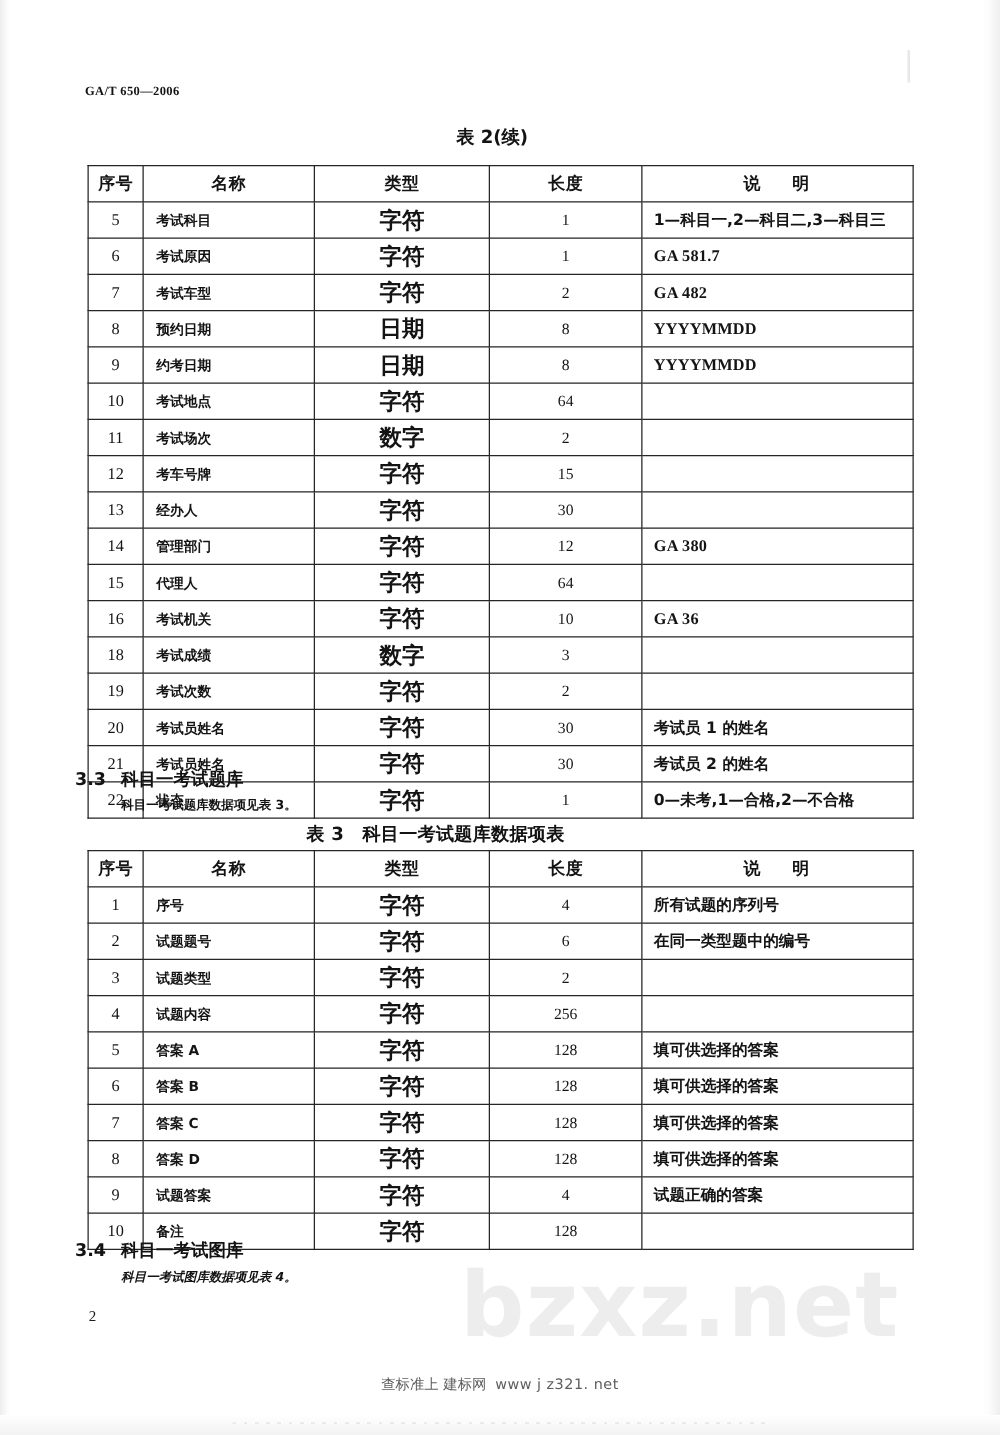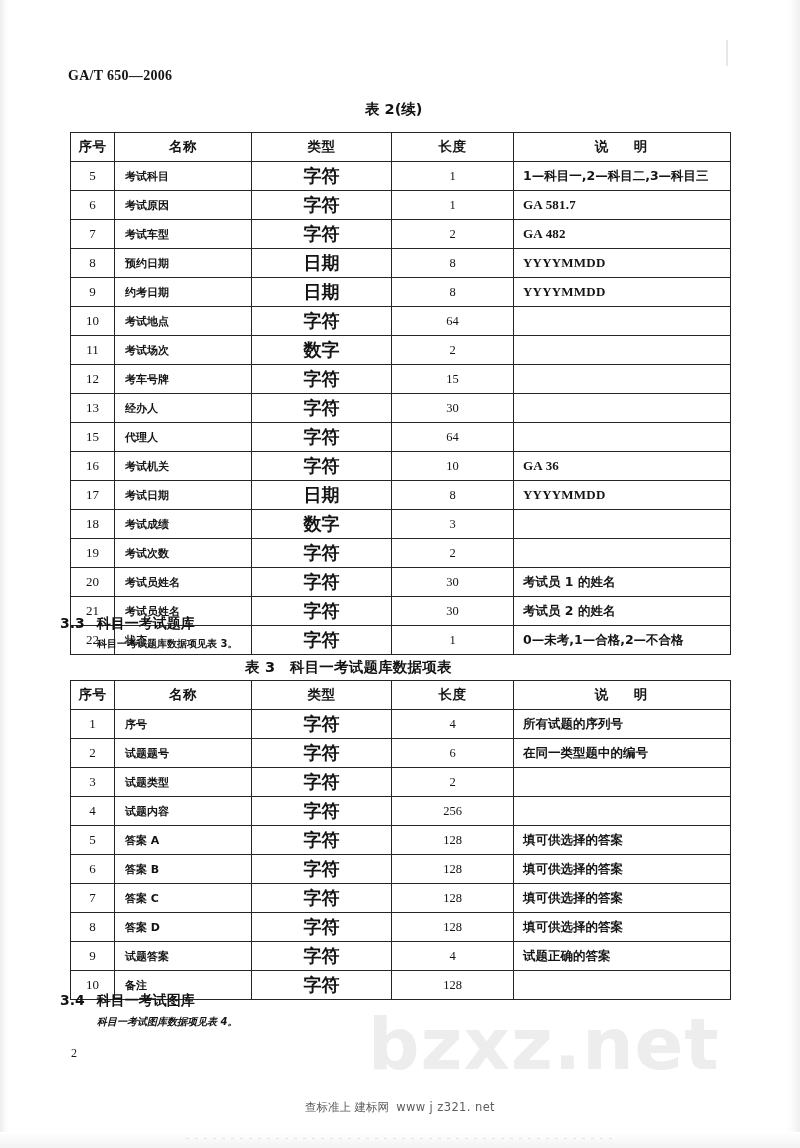--- a/index.html
+++ b/index.html
@@ -50,21 +50,21 @@
       #cfcfcf 0px, #cfcfcf 3px, #ffffff 3px, #ffffff 9px);
     opacity: .55;
   }
 
   
   #doc-header {
     position: absolute;
     left: 68px; top: 68px;
     font-family: "Liberation Serif", "DejaVu Serif", serif;
     font-weight: bold;
-    font-size: 14px;
+    font-size: 10px;
     letter-spacing: .3px;
     color: #141414;
   }
 
   
   .table-caption {
     position: absolute;
     font-family: "DejaVu Sans", "Liberation Sans", sans-serif;
     font-weight: bold;
     font-size: 14.5px;
@@ -294,39 +294,39 @@
           <td class="cell-desc"></td>
         </tr>
         <tr>
           <td class="cell-seq">13</td>
           <td class="cell-name">经办人</td>
           <td class="cell-type">字符</td>
           <td class="cell-len">30</td>
           <td class="cell-desc"></td>
         </tr>
         <tr>
+          <td class="cell-seq">14</td>
+          <td class="cell-name">管理部门</td>
+          <td class="cell-type">字符</td>
+          <td class="cell-len">12</td>
+          <td class="cell-desc latin">GA 380</td>
+        </tr>
+        <tr>
           <td class="cell-seq">15</td>
           <td class="cell-name">代理人</td>
           <td class="cell-type">字符</td>
           <td class="cell-len">64</td>
           <td class="cell-desc"></td>
         </tr>
         <tr>
           <td class="cell-seq">16</td>
           <td class="cell-name">考试机关</td>
           <td class="cell-type">字符</td>
           <td class="cell-len">10</td>
           <td class="cell-desc latin">GA 36</td>
-        </tr>
-        <tr>
-          <td class="cell-seq">17</td>
-          <td class="cell-name">考试日期</td>
-          <td class="cell-type">日期</td>
-          <td class="cell-len">8</td>
-          <td class="cell-desc latin">YYYYMMDD</td>
         </tr>
         <tr>
           <td class="cell-seq">18</td>
           <td class="cell-name">考试成绩</td>
           <td class="cell-type">数字</td>
           <td class="cell-len">3</td>
           <td class="cell-desc"></td>
         </tr>
         <tr>
           <td class="cell-seq">19</td>

